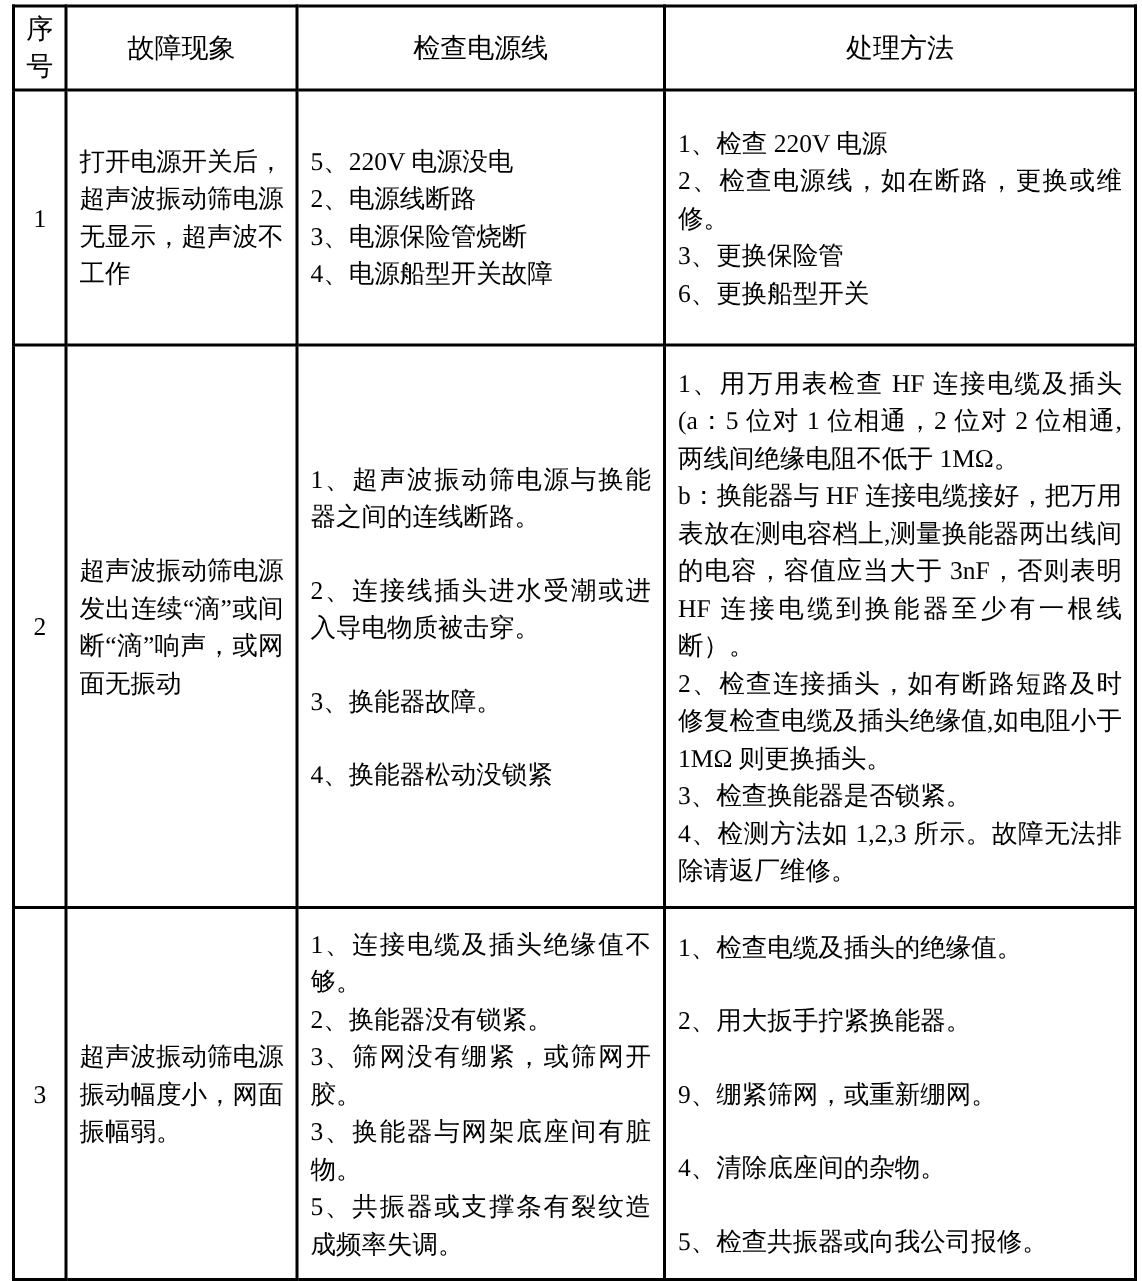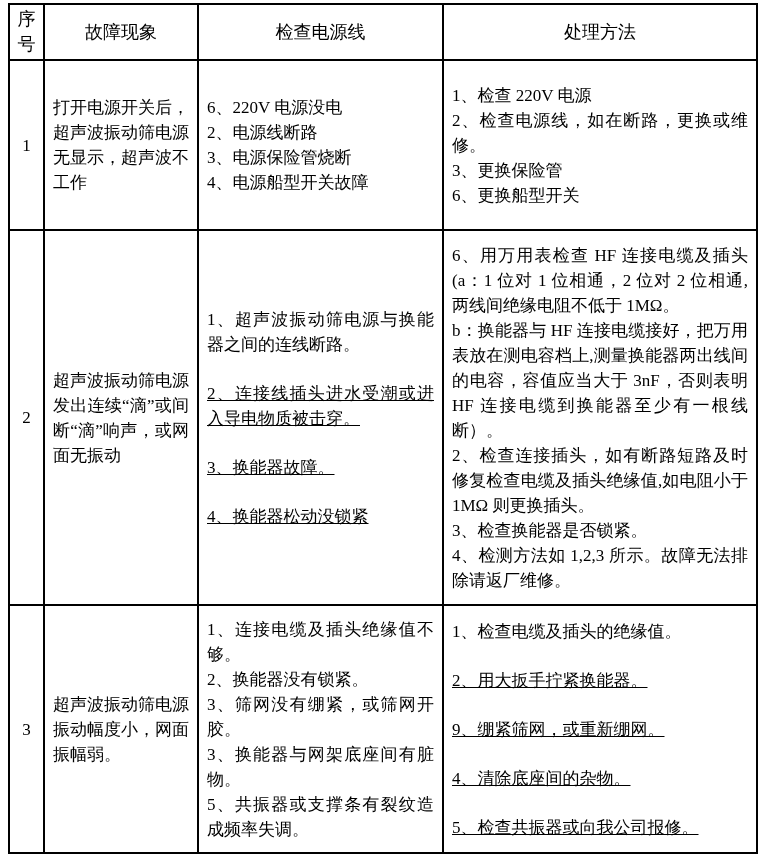--- a/index.html
+++ b/index.html
@@ -51,21 +51,20 @@
     text-align: justify;
   }
   .lines div {
     text-align: justify;
   }
   .lines.plain div {
     text-align: left;
   }
   .gap div + div {
     margin-top: 24px;
-    text-decoration: underline;
   }
 </style>
 </head>
 <body>
 
 <div class="sheet">
   <table class="fault-table">
     <colgroup>
       <col style="width:35px">
       <col style="width:154px">
@@ -79,21 +78,21 @@
       <th>故障现象</th>
       <th>检查电源线</th>
       <th>处理方法</th>
     </tr>
 
     <tr style="height:170px">
       <td class="num">1</td>
       <td class="just">打开电源开关后，超声波振动筛电源无显示，超声波不工作</td>
       <td>
         <div class="lines plain">
-          <div>6、220V 电源没电</div>
+          <div>5、220V 电源没电</div>
           <div>2、电源线断路</div>
           <div>3、电源保险管烧断</div>
           <div>4、电源船型开关故障</div>
         </div>
       </td>
       <td>
         <div class="lines">
           <div>1、检查 220V 电源</div>
           <div>2、检查电源线，如在断路，更换或维修。</div>
           <div>3、更换保险管</div>
@@ -108,21 +107,21 @@
       <td>
         <div class="lines gap">
           <div>1、超声波振动筛电源与换能器之间的连线断路。</div>
           <div>2、连接线插头进水受潮或进入导电物质被击穿。</div>
           <div>3、换能器故障。</div>
           <div>4、换能器松动没锁紧</div>
         </div>
       </td>
       <td>
         <div class="lines">
-          <div>6、用万用表检查 HF 连接电缆及插头(a：1 位对 1 位相通，2 位对 2 位相通,两线间绝缘电阻不低于 1MΩ。</div>
+          <div>1、用万用表检查 HF 连接电缆及插头(a：5 位对 1 位相通，2 位对 2 位相通,两线间绝缘电阻不低于 1MΩ。</div>
           <div>b：换能器与 HF 连接电缆接好，把万用表放在测电容档上,测量换能器两出线间的电容，容值应当大于 3nF，否则表明 HF 连接电缆到换能器至少有一根线断）。</div>
           <div>2、检查连接插头，如有断路短路及时修复检查电缆及插头绝缘值,如电阻小于 1MΩ 则更换插头。</div>
           <div>3、检查换能器是否锁紧。</div>
           <div>4、检测方法如 1,2,3 所示。故障无法排除请返厂维修。</div>
         </div>
       </td>
     </tr>
 
     <tr style="height:248px">
       <td class="num">3</td>

